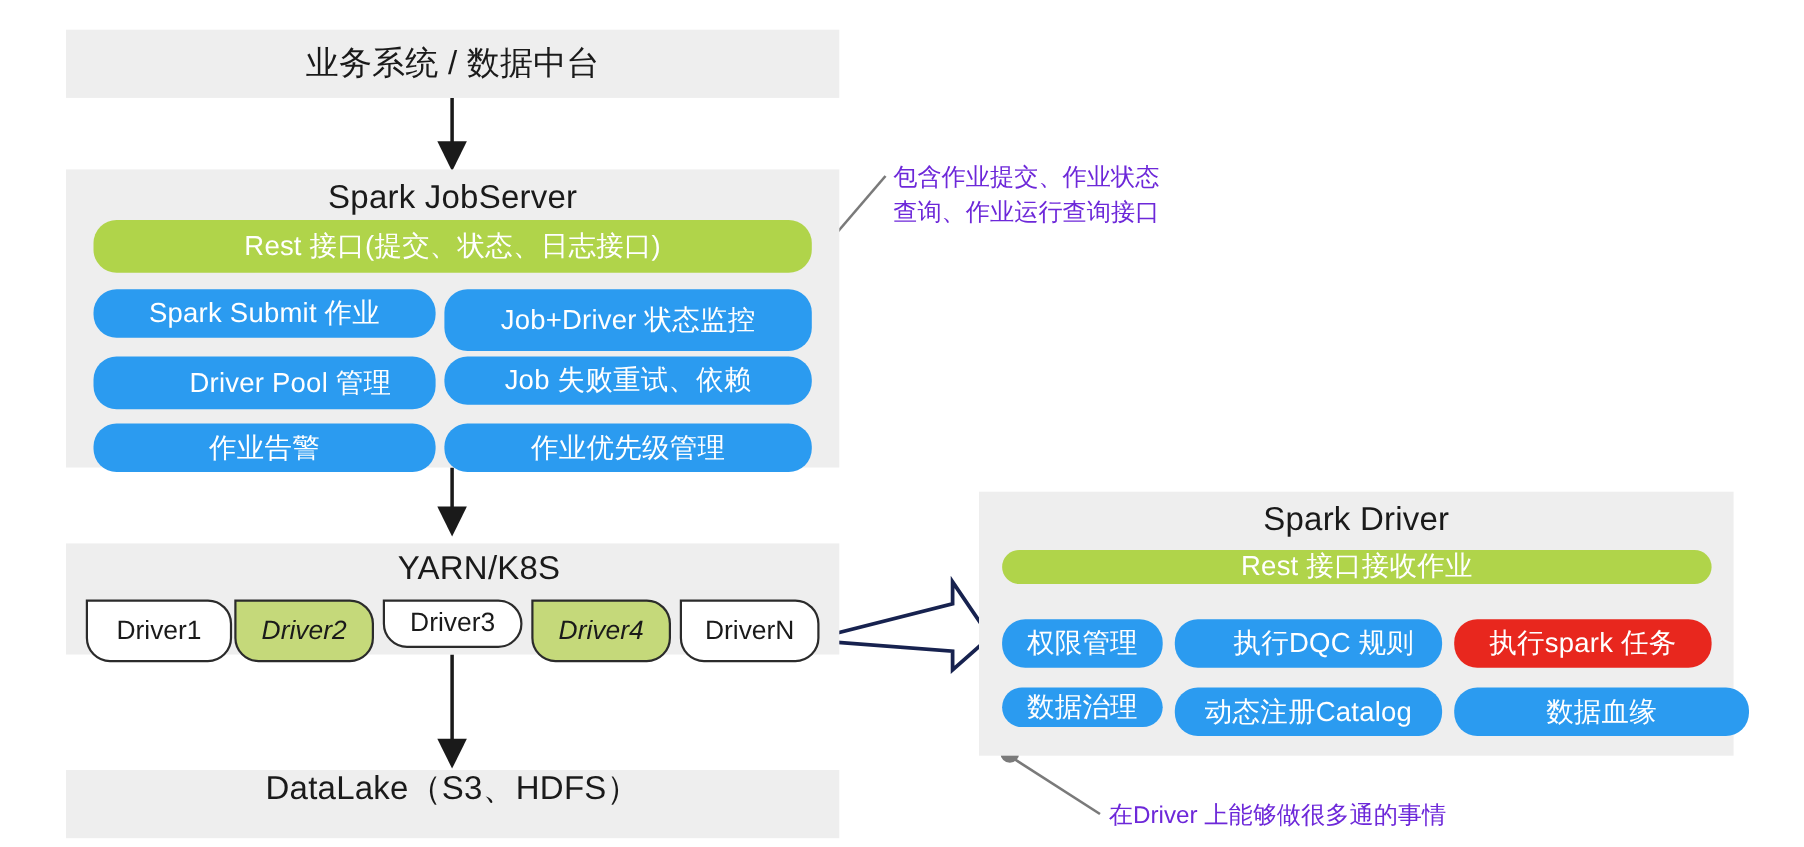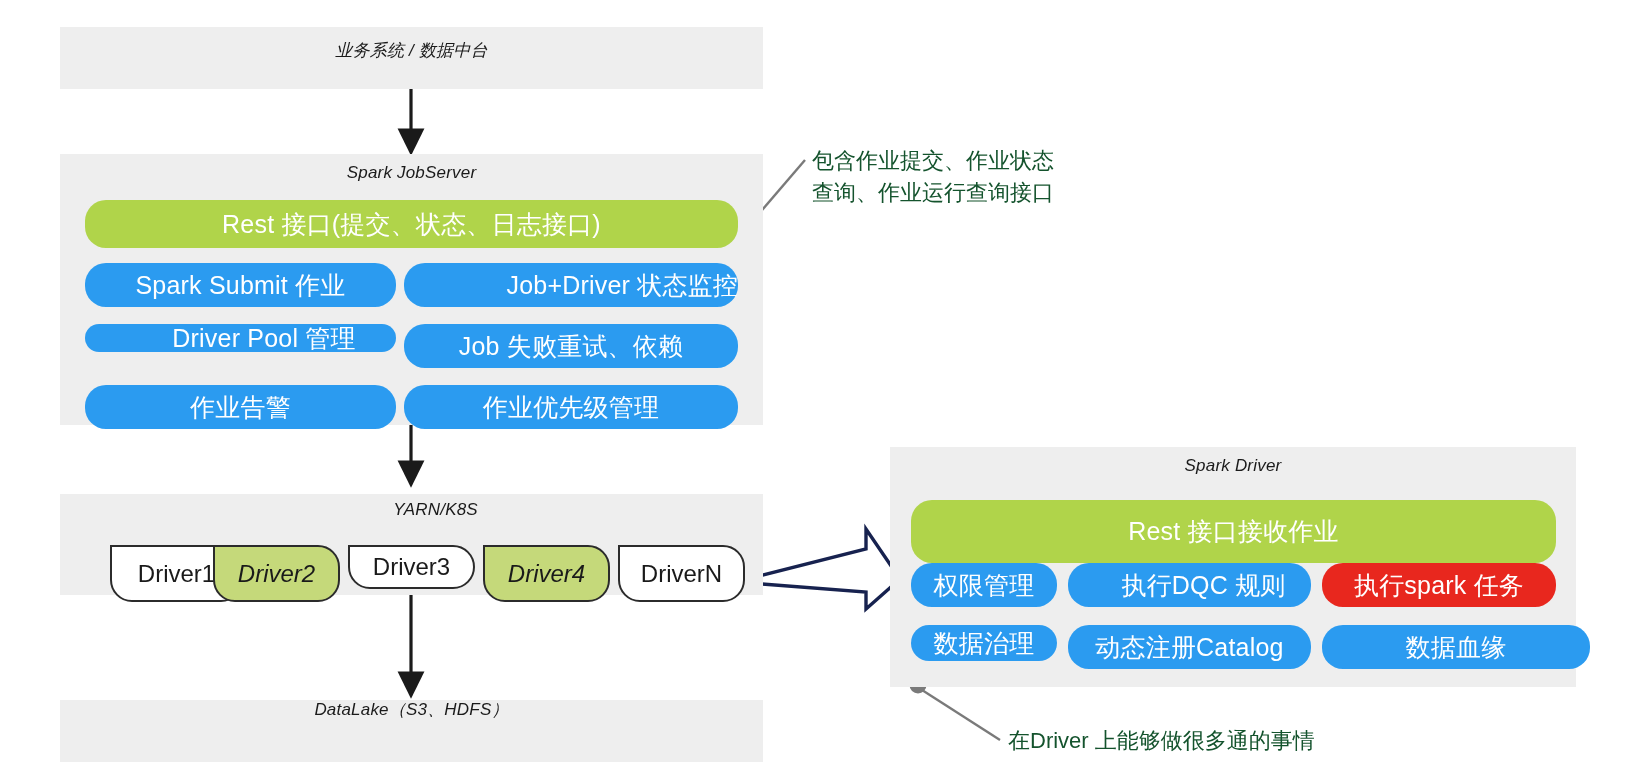--- a/index.html
+++ b/index.html
@@ -21,26 +21,25 @@
   }
 
   
   .panel {
     position: absolute;
     background: #eeeeee;
     box-sizing: border-box;
   }
   .panel-title {
     text-align: center;
-    font-size: 17px;
+    font-size: 30px;
     color: #1a1a1a;
     line-height: 1.15;
     letter-spacing: .2px;
     white-space: nowrap;
-    font-style: italic;
   }
 
   
   .chip {
     position: absolute;
     box-sizing: border-box;
     display: flex;
     align-items: center;
     justify-content: center;
     color: #ffffff;
@@ -67,21 +66,21 @@
     color: #1a1a1a;
     background: #ffffff;
     white-space: nowrap;
   }
   .driver.olive { background: #c5d97a; font-style: italic; }
 
   
   .note {
     position: absolute;
     font-size: 22px;
-    color: #14532d;
+    color: #6d28d9;
     line-height: 1.45;
     white-space: pre-line;
   }
 
   
   #links {
     position: absolute;
     left: 0; top: 0;
     width: 1640px;
     height: 770px;
@@ -122,43 +121,43 @@
     <div class="panel-title" style="margin-top:9px;">Spark JobServer</div>
   </div>
 
   <div class="chip green" style="left:85px; top:200px; width:653px; height:48px;">
     <span>Rest 接口(提交、状态、日志接口)</span>
   </div>
 
   <div class="chip blue" style="left:85px; top:263px; width:311px; height:44px;">
     <span>Spark Submit 作业</span>
   </div>
-  <div class="chip blue" style="left:404px; top:263px; width:334px; height:44px;justify-content:flex-end;">
+  <div class="chip blue" style="left:404px; top:263px; width:334px; height:56px;">
     <span>Job+Driver 状态监控</span>
   </div>
 
-  <div class="chip blue" style="left:85px; top:324px; width:311px; height:28px;padding-left:47px;">
+  <div class="chip blue" style="left:85px; top:324px; width:311px; height:48px;padding-left:47px;">
     <span>Driver Pool 管理</span>
   </div>
   <div class="chip blue" style="left:404px; top:324px; width:334px; height:44px;">
     <span>Job 失败重试、依赖</span>
   </div>
 
   <div class="chip blue" style="left:85px; top:385px; width:311px; height:44px;">
     <span>作业告警</span>
   </div>
   <div class="chip blue" style="left:404px; top:385px; width:334px; height:44px;">
     <span>作业优先级管理</span>
   </div>
 
   <div class="panel" style="left:60px; top:494px; width:703px; height:101px;">
     <div class="panel-title" style="margin-top:6px;padding-left:48px;">YARN/K8S</div>
   </div>
 
-  <div class="driver" style="left:78px; top:545px; width:133px; height:57px;margin-left:32px;">
+  <div class="driver" style="left:78px; top:545px; width:133px; height:57px;">
     <span>Driver1</span>
   </div>
   <div class="driver olive" style="left:213px; top:545px; width:127px; height:57px;">
     <span>Driver2</span>
   </div>
   <div class="driver" style="left:348px; top:545px; width:127px; height:44px;">
     <span>Driver3</span>
   </div>
   <div class="driver olive" style="left:483px; top:545px; width:127px; height:57px;">
     <span>Driver4</span>
@@ -168,21 +167,21 @@
   </div>
 
   <div class="panel" style="left:60px; top:700px; width:703px; height:62px;">
     <div class="panel-title" style="margin-top:0;">DataLake（S3、HDFS）</div>
   </div>
 
   <div class="panel" style="left:890px; top:447px; width:686px; height:240px;">
     <div class="panel-title" style="margin-top:9px;">Spark Driver</div>
   </div>
 
-  <div class="chip green" style="left:911px; top:500px; width:645px; height:63px;">
+  <div class="chip green" style="left:911px; top:500px; width:645px; height:31px;">
     <span>Rest 接口接收作业</span>
   </div>
 
   <div class="chip blue" style="left:911px; top:563px; width:146px; height:44px;">
     <span>权限管理</span>
   </div>
   <div class="chip blue" style="left:1068px; top:563px; width:243px; height:44px;padding-left:28px;">
     <span>执行DQC 规则</span>
   </div>
   <div class="chip red" style="left:1322px; top:563px; width:234px; height:44px;">

